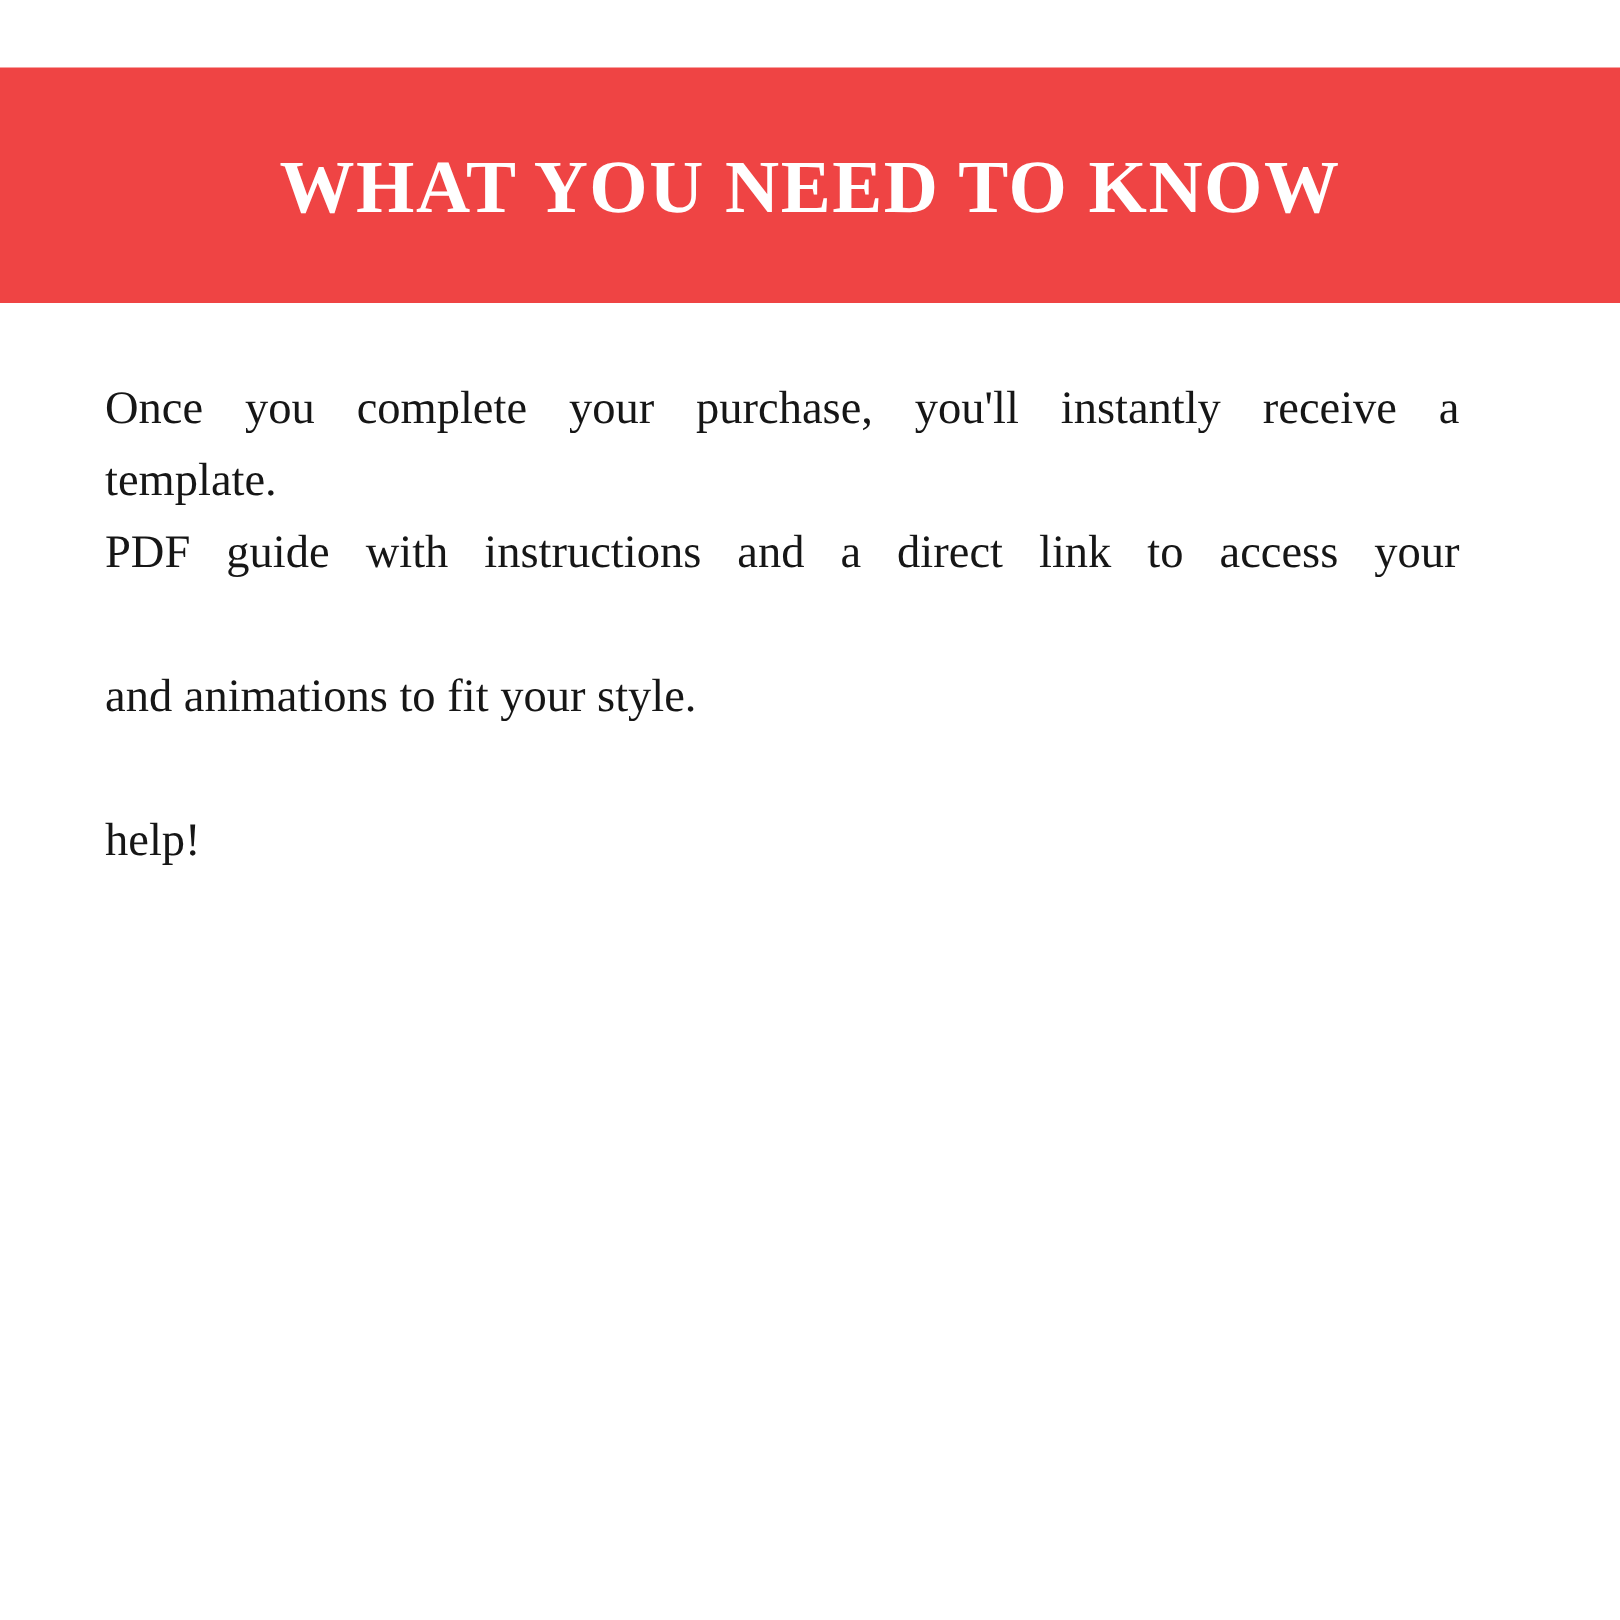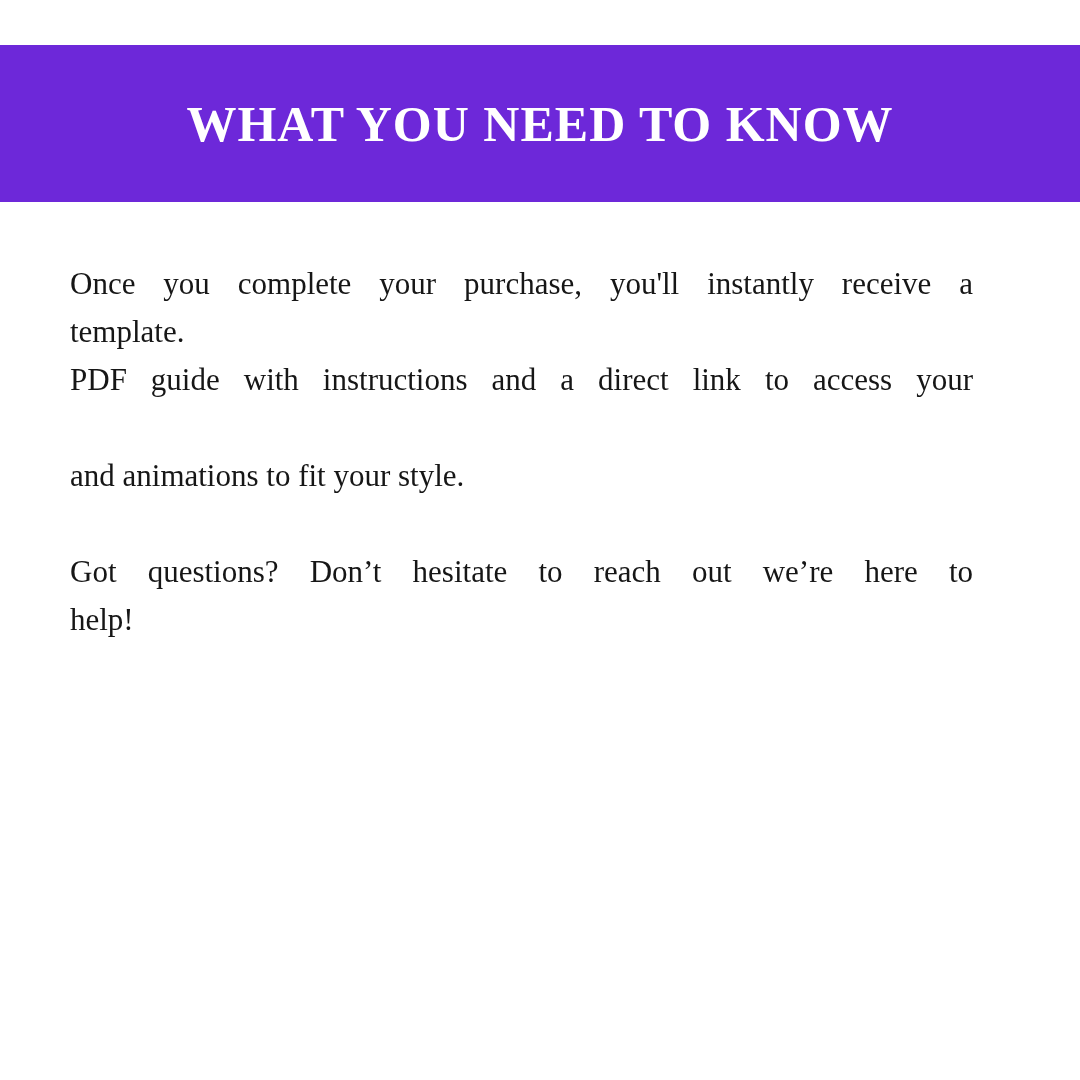--- a/index.html
+++ b/index.html
@@ -39,56 +39,55 @@
   }
   .content {
     position: absolute;
     top: 248px;
     left: 70px;
     width: 903px;
     color: #161616;
     font-size: 31px;
     line-height: 48px;
   }
-  .para { margin: 12px 0 48px 0; }
+  .para { margin: 0 0 48px 0; }
   .para:last-child { margin-bottom: 0; }
   .line {
     min-height: 48px;
     text-align: left;
   }
   .jl {
     text-align: justify;
     text-align-last: justify;
   }
   .line strong { font-weight: 700; }
 </style>
 </head>
 <body>
 
 <div class="canvas">
 
-  <div class="band" style="background: #6d28d9;">
+  <div class="band" style="background: #ef4444;">
     <h1 style="color: rgb(255, 255, 255);">WHAT YOU NEED TO KNOW</h1>
   </div>
 
   <div class="content" style="color: rgb(22, 22, 22);">
 
     <div class="para">
       <div class="line jl">Once you complete your purchase, you'll instantly receive a</div>
       <div class="line">template.</div>
       <div class="line jl">PDF guide with instructions and a direct link to access your</div>
     </div>
 
     <div class="para">
     </div>
 
     <div class="para">
       <div class="line">and animations to fit your style.</div>
     </div>
 
     <div class="para">
-      <div class="line jl">Got questions? Don’t hesitate to reach out we’re here to</div>
       <div class="line">help!</div>
     </div>
 
 
   </div>
 </div>
 
 </body></html>

